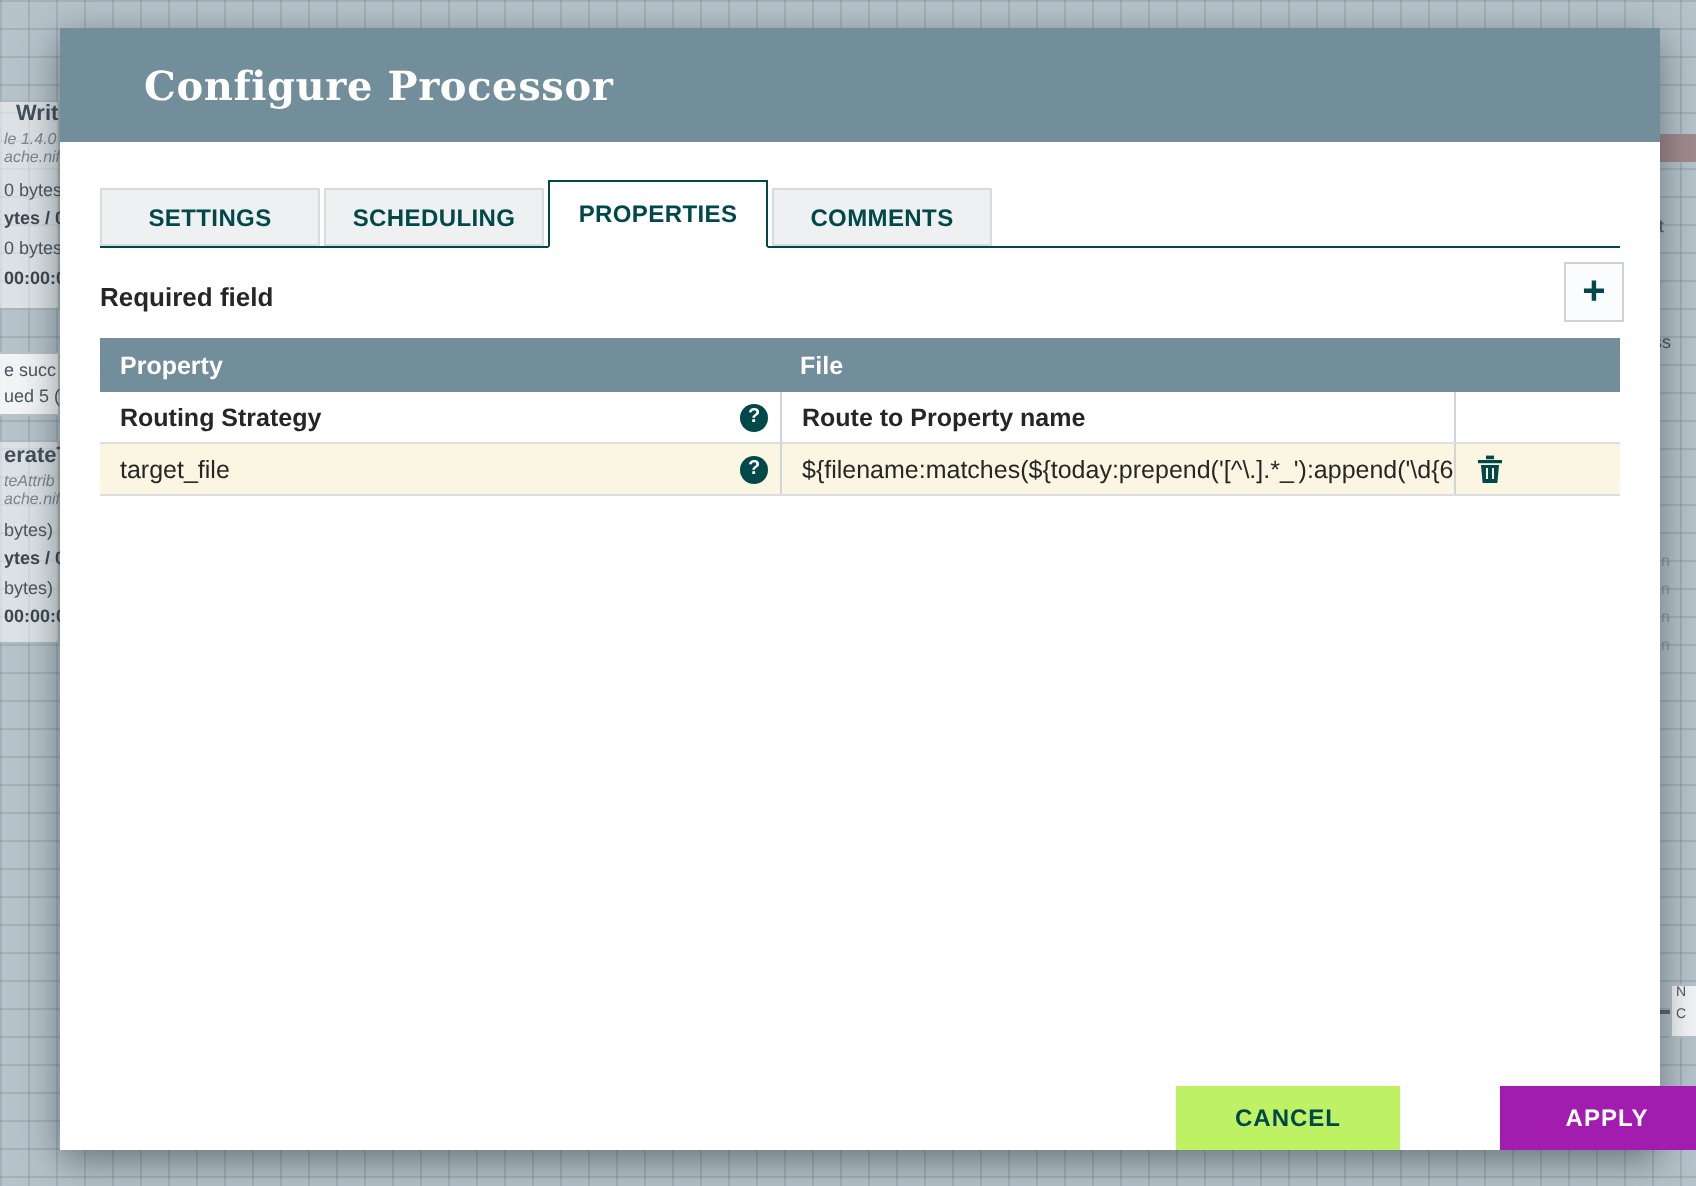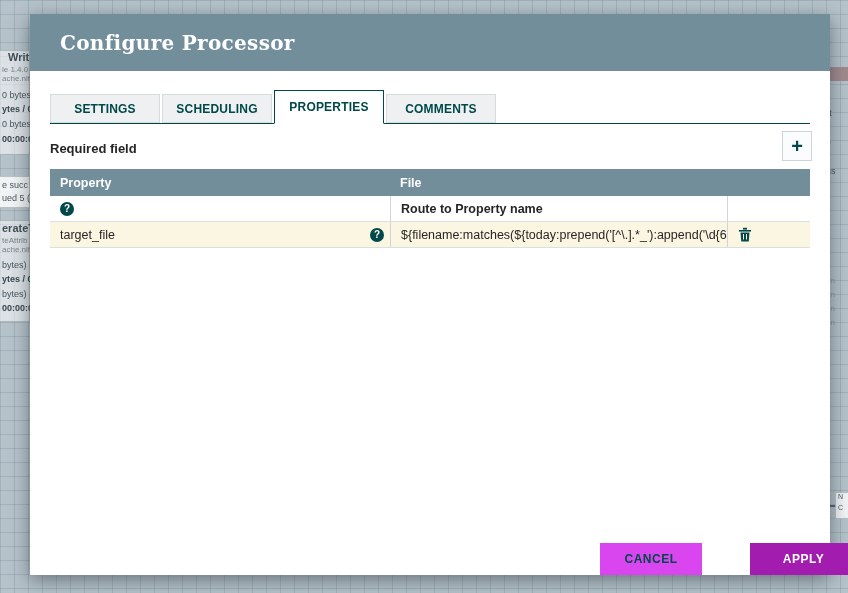--- a/index.html
+++ b/index.html
@@ -15,21 +15,21 @@
   }
 
   
   .bg-layer { position:absolute; inset:0; z-index:1; }
   .bg-box {
     position:absolute; background:rgba(255,255,255,0.52);
     border:1px solid rgba(130,145,155,0.5); border-radius:2px;
   }
   .frag { position:absolute; white-space:nowrap; color:#4a565e; }
   .f-title { font-size:11px; font-weight:bold; color:#43505a; }
-  .f-small { font-size:8px; color:#7a868d; }
+  .f-small { font-size:8px; color:#7a868d;font-style:italic; }
   .f-stat  { font-size:9px; color:#4a565e; }
   .f-statb { font-size:9px; font-weight:bold; color:#3c474f; }
   .f-dim   { font-size:8px; color:#8b99a2; }
   .bg-mauve { position:absolute; left:822px; top:67px; width:26px; height:14px; background:#a18a8e; }
   .bg-line { position:absolute; left:813px; top:505px; width:24px; height:2px; background:#5a666c; }
   .bg-chip {
     position:absolute; background:rgba(248,250,251,0.9);
     border:1px solid #b8c2c8; font-size:7px; color:#4a565e;
   }
 
@@ -38,21 +38,21 @@
     position:absolute; left:30px; top:14px; width:800px; height:561px;
     background:#ffffff; z-index:10;
     box-shadow:0 5px 18px rgba(25,35,40,0.5);
   }
   .dialog-header {
     height:57px; background:#728E9B; display:flex; align-items:center;
     padding-left:30px;
   }
   .dialog-title {
     font-family:"DejaVu Serif", serif; font-weight:bold; font-size:20px;
-    color:#ffffff; letter-spacing:0.3px;
+    color:#ffffff; letter-spacing:0.3px;margin-left:12px;
   }
 
   
   .tabs {
     position:absolute; left:20px; right:20px; top:76px; height:34px;
     display:flex; align-items:flex-end;
     border-bottom:1px solid #004849;
   }
   .tab {
     width:110px; height:29px; margin-right:2px;
@@ -104,21 +104,21 @@
     flex:none; cursor:pointer;
   }
   .trash-icon { width:14px; height:15px; cursor:pointer; display:block; }
 
   
   .btn {
     position:absolute; height:32px; bottom:0;
     display:flex; align-items:center; justify-content:center;
     font-size:12px; font-weight:bold; letter-spacing:0.5px; cursor:pointer;
   }
-  .btn-cancel { left:570px; width:102px; background:#d946ef; color:#004849; }
+  .btn-cancel { left:558px; width:112px; background:#bef264; color:#004849; }
   .btn-apply  { left:720px; width:107px; background:#a21caf; color:#ffffff; }
 </style>
 </head>
 <body>
 
 <div class="bg-layer">
 
   <div class="bg-box" style="left:-20px; top:50px; width:50px; height:105px;"></div>
   <span class="frag f-title" style="left:8px; top:51px;">Writ</span>
   <span class="frag f-small" style="left:2px; top:65px;">le 1.4.0</span>
@@ -179,20 +179,21 @@
   <div class="props-table">
 
     <div class="t-header">
       <div class="col-prop">Property</div>
       <div class="col-val">File</div>
       <div class="col-act"></div>
     </div>
 
     <div class="t-row">
       <div class="col-prop">
+        <span class="prop-name bold">Routing Strategy</span>
         <span class="help-icon">?</span>
       </div>
       <div class="col-val bold">Route to Property name</div>
       <div class="col-act"></div>
     </div>
 
     <div class="t-row highlight">
       <div class="col-prop">
         <span class="prop-name">target_file</span>
         <span class="help-icon">?</span>

